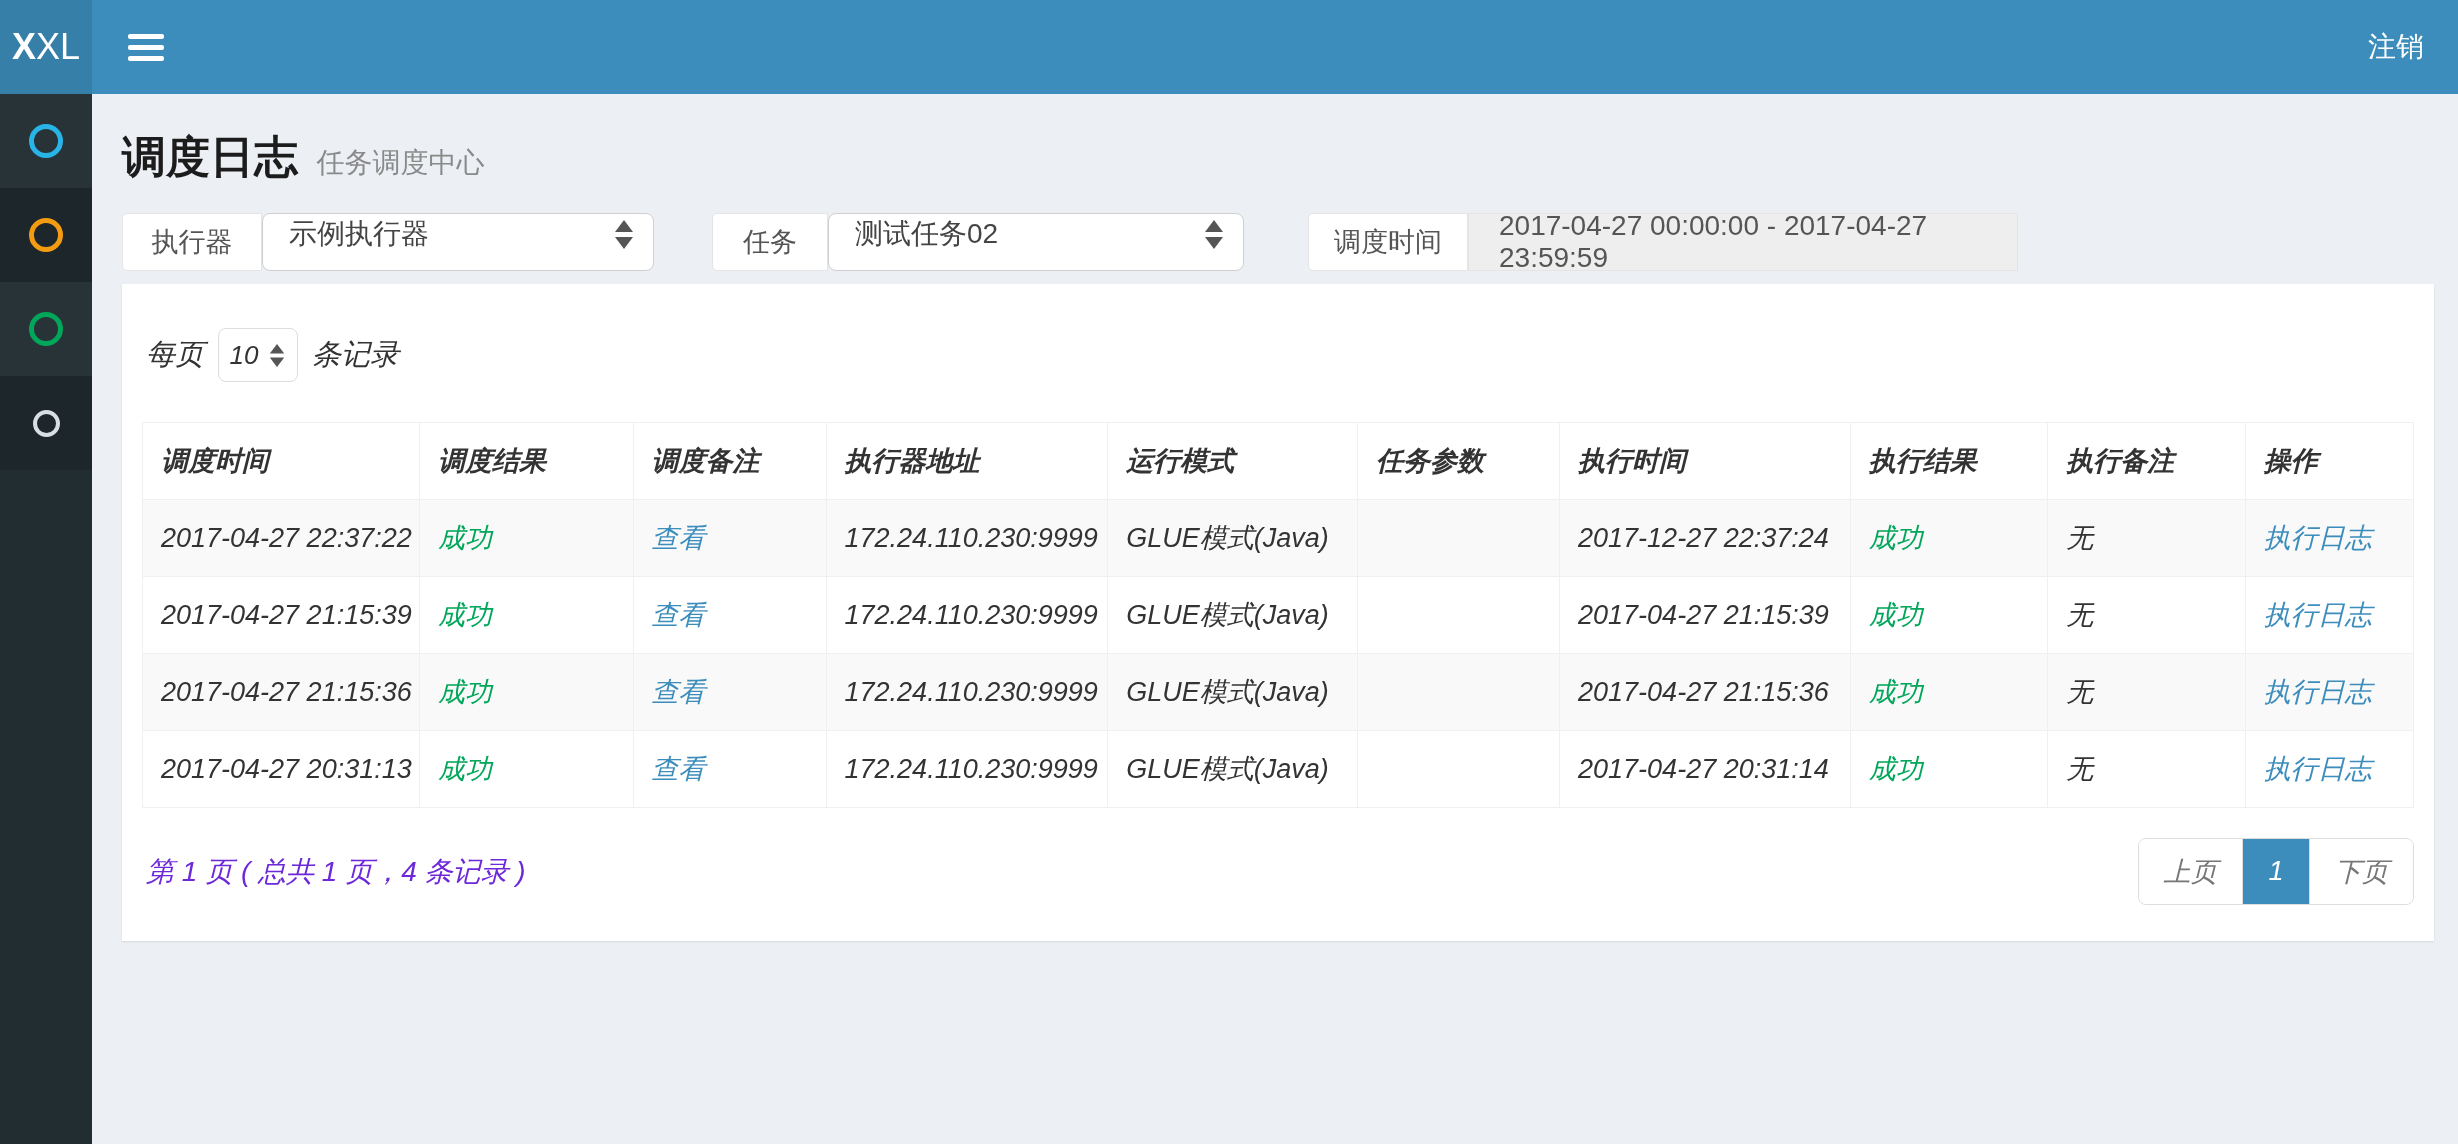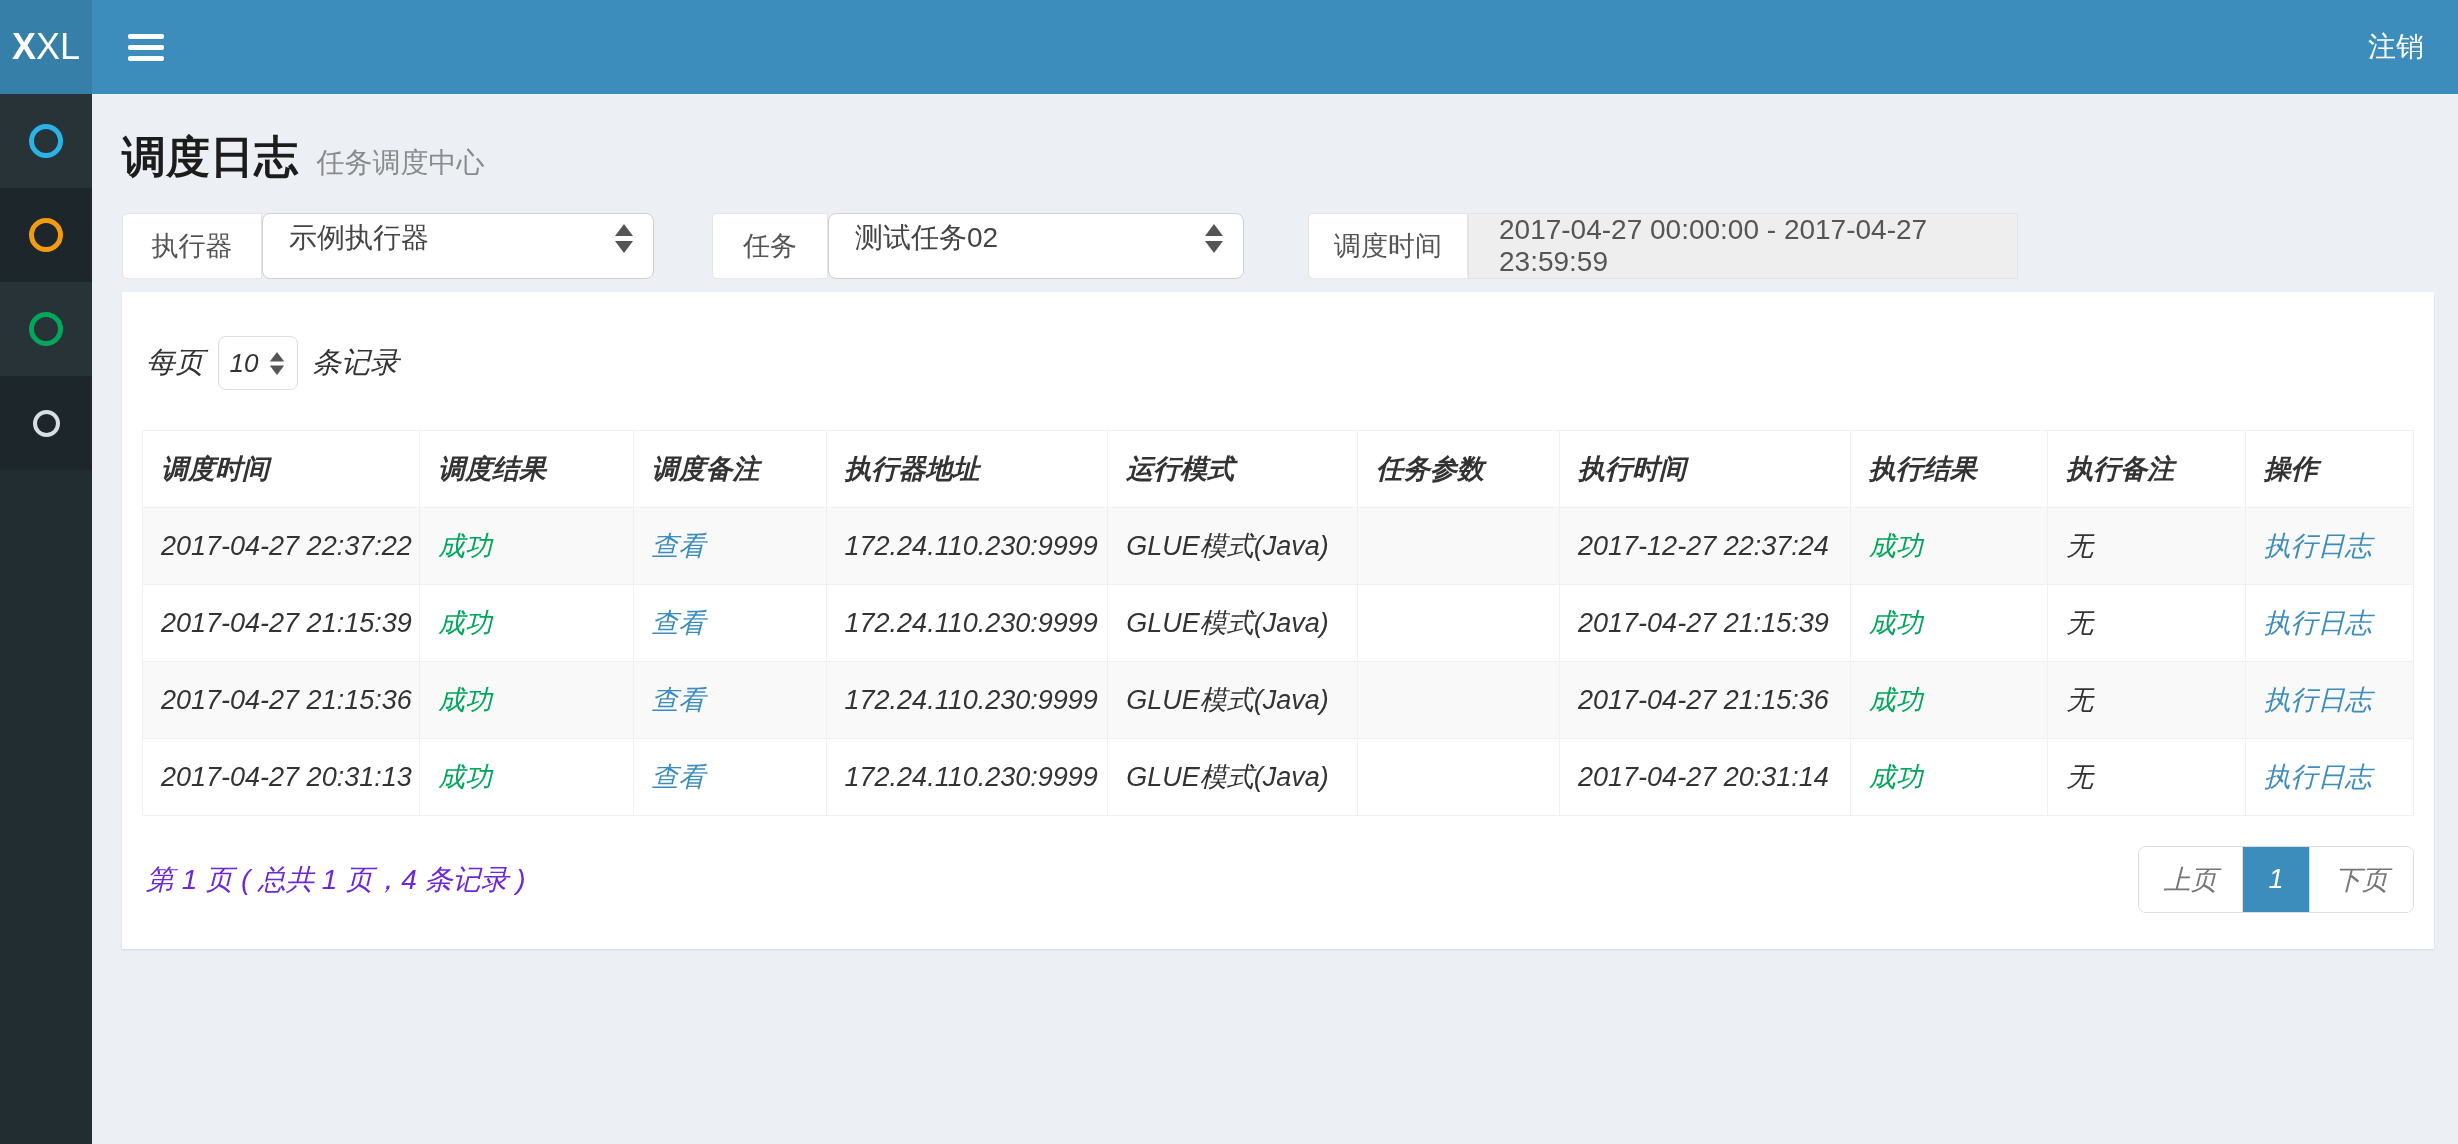--- a/index.html
+++ b/index.html
@@ -57,21 +57,21 @@
   .si-4 .circle { border-color: var(--icon_4, #d8dee4); width: 27px; height: 27px; border-width: 4px; }
 
   .content { flex: 1; padding: 34px 24px 0 30px; }
 
   
   .page-header { margin-bottom: 26px; }
   .page-title { font-size: 44px; font-weight: bold; color: #1c1c1c; display: inline; }
   .page-subtitle { font-size: 28px; color: #8a8a8a; margin-left: 14px; font-weight: normal; }
 
   
-  .filters { display: flex; height: 66px; align-items: stretch; }
+  .filters { display: flex; height: 58px; align-items: stretch; }
   .addon {
     background: #fff; border: 1px solid #e4e4e4;
     display: flex; align-items: center; justify-content: center;
     font-size: 27px; color: #555; border-radius: 5px 0 0 5px;
   }
   .sel {
     background: #fff; border: 1px solid #cfcfcf; border-radius: 8px;
     display: flex; align-items: center; justify-content: space-between;
     font-size: 28px; color: #444; padding: 0 20px 16px 26px; cursor: pointer;
   }

